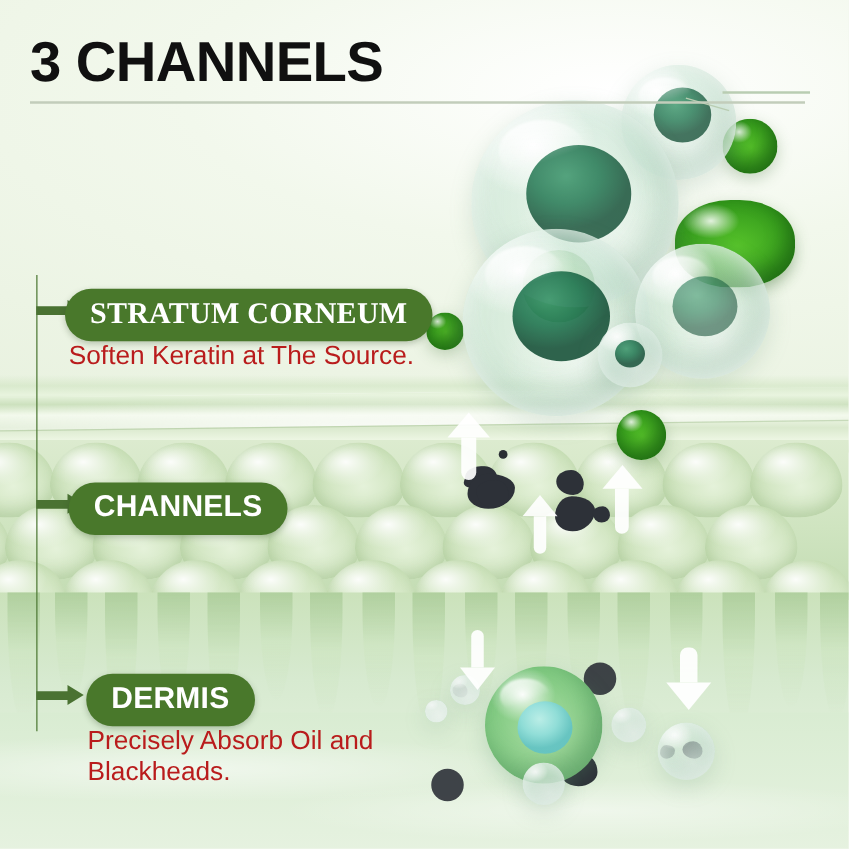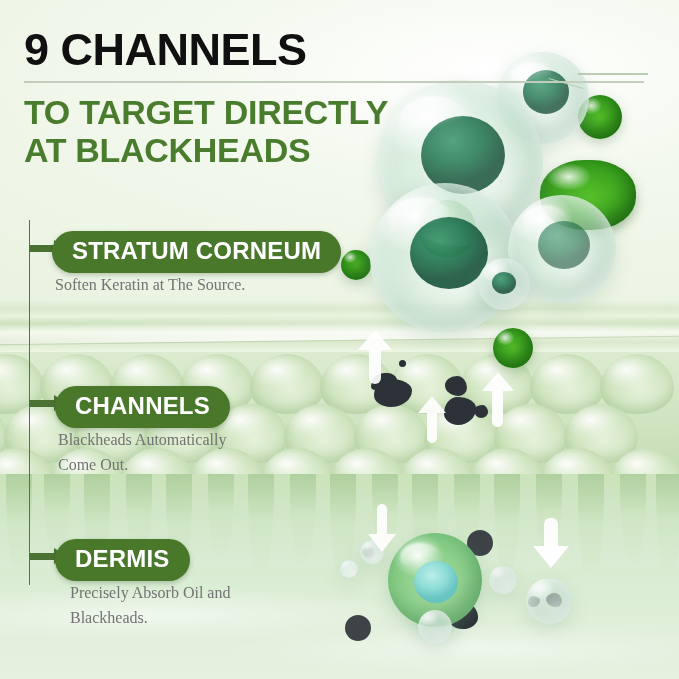--- a/index.html
+++ b/index.html
@@ -174,24 +174,24 @@
     font-weight:bold;
     letter-spacing:0.2px;
     padding:6px 20px 8px 20px;
     font-size:24px;line-height:28px;
     white-space:nowrap;
     box-shadow:0 2px 5px rgba(40,70,30,.28);
     font-family:"Liberation Sans", sans-serif;
   }
   .sub{
     position:absolute;
-    color:#737373;
-    font-size:16px;line-height:25px;
+    color:#b91c1c;
+    font-size:21px;line-height:25px;
     white-space:pre-line;
-    font-family:Liberation Serif, serif;
+    font-family:Liberation Sans, sans-serif;
   }
 </style>
 </head>
 <body>
 
 <div id="poster">
 
   <div class="bg-layer">
 
     <div class="sky"></div>
@@ -360,44 +360,40 @@
     <div class="wh-arrow" style="left:368px;top:504px;">
       <div class="shaft" style="left:9px;top:0;width:10px;height:30px;border-radius:6px 6px 0 0;"></div>
       <div class="head" style="left:0;top:30px;border-left:14px solid transparent;border-right:14px solid transparent;border-top:18px solid rgba(255,255,255,.92);"></div>
     </div>
     <div class="wh-arrow" style="left:533px;top:518px;">
       <div class="shaft" style="left:11px;top:0;width:14px;height:28px;border-radius:6px 6px 0 0;"></div>
       <div class="head" style="left:0;top:28px;border-left:18px solid transparent;border-right:18px solid transparent;border-top:22px solid rgba(255,255,255,.95);"></div>
     </div>
   </div>
 
-  <div class="h1">9 CHANNELS</div>
+  <div class="h1">3 CHANNELS</div>
   <div class="divider"></div>
-  <div class="h2">TO TARGET DIRECTLY
-AT BLACKHEADS</div>
 
   <div class="rail"></div>
 
   <div class="tick" style="top:248px;">
     <div class="bar"></div>
       <div class="tip"></div>
   </div>
   <div class="tick" style="top:403px;">
     <div class="bar"></div>
       <div class="tip"></div>
   </div>
   <div class="tick" style="top:556px;">
     <div class="bar"></div>
       <div class="tip"></div>
   </div>
 
-  <div class="pill" style="left:52px;top:231px;">STRATUM CORNEUM</div>
+  <div class="pill" style="left:52px;top:231px;font-family:Liberation Serif, serif;">STRATUM CORNEUM</div>
   <div class="sub" style="left:55px;top:272px;">Soften Keratin at The Source.</div>
 
   <div class="pill" style="left:55px;top:386px;">CHANNELS</div>
-  <div class="sub" style="left:58px;top:427px;">Blackheads Automatically
-Come Out.</div>
-
-  <div class="pill" style="left:55px;top:539px;">DERMIS</div>
+
+  <div class="pill" style="left:69px;top:539px;">DERMIS</div>
   <div class="sub" style="left:70px;top:580px;">Precisely Absorb Oil and
 Blackheads.</div>
 
 </div>
 
 </body></html>

